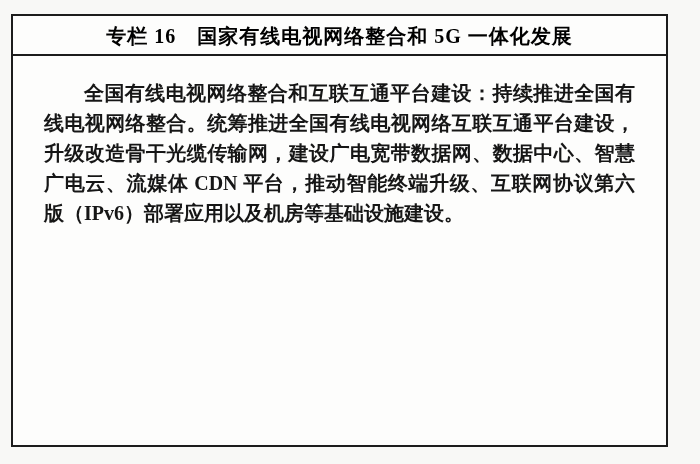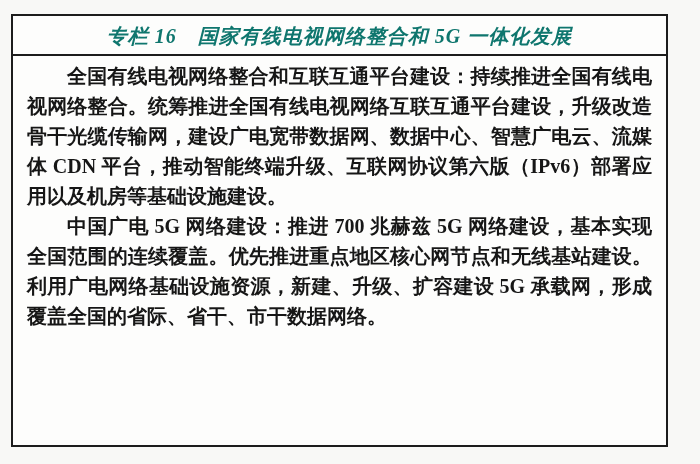--- a/index.html
+++ b/index.html
@@ -21,45 +21,43 @@
     background: #fdfdfc;
     border: 2px solid #1c1c1c;
   }
   .panel-title {
     height: 40px;
     line-height: 40px;
     border-bottom: 2px solid #1c1c1c;
     text-align: center;
     font-weight: 700;
     font-size: 20px;
-    color: #0f766e;
+    color: #000000;
     letter-spacing: 1px;
     white-space: nowrap;
-    font-style: italic;
   }
   .panel-body {
     padding: 5px 14px 0 14px;
     font-size: 20px;
     line-height: 30px;
     color: #161616;
     font-weight: 600;
     text-align: justify;
     text-justify: inter-ideograph;
   }
   .panel-body p {
     text-indent: 2em;
-    margin: 0;
+    margin: 17px;
   }
 </style>
 </head>
 <body>
 
 <div class="page">
   <div class="panel">
     <div class="panel-title">
       <span>专栏 16　国家有线电视网络整合和 5G 一体化发展</span>
     </div>
     <div class="panel-body">
       <p>全国有线电视网络整合和互联互通平台建设：持续推进全国有线电视网络整合。统筹推进全国有线电视网络互联互通平台建设，升级改造骨干光缆传输网，建设广电宽带数据网、数据中心、智慧广电云、流媒体 CDN 平台，推动智能终端升级、互联网协议第六版（IPv6）部署应用以及机房等基础设施建设。</p>
-      <p>中国广电 5G 网络建设：推进 700 兆赫兹 5G 网络建设，基本实现全国范围的连续覆盖。优先推进重点地区核心网节点和无线基站建设。利用广电网络基础设施资源，新建、升级、扩容建设 5G 承载网，形成覆盖全国的省际、省干、市干数据网络。</p>
     </div>
   </div>
 </div>
 
 </body></html>

